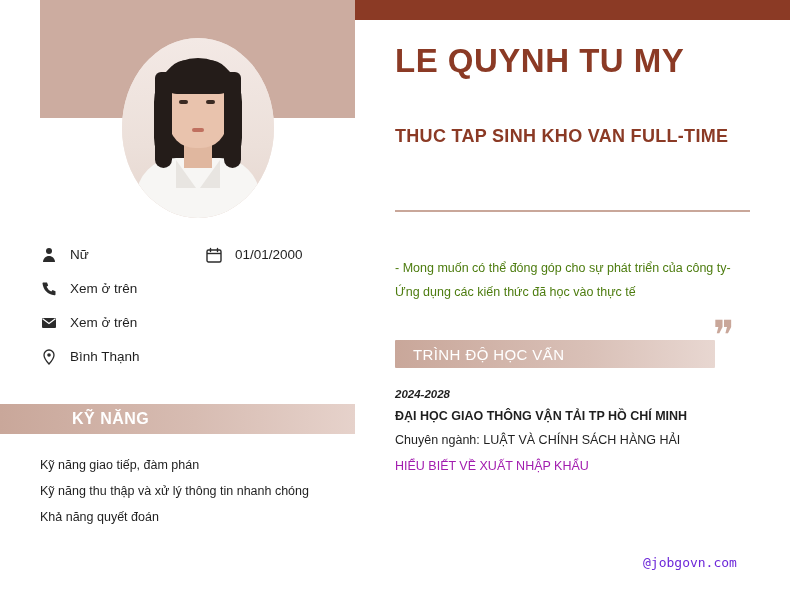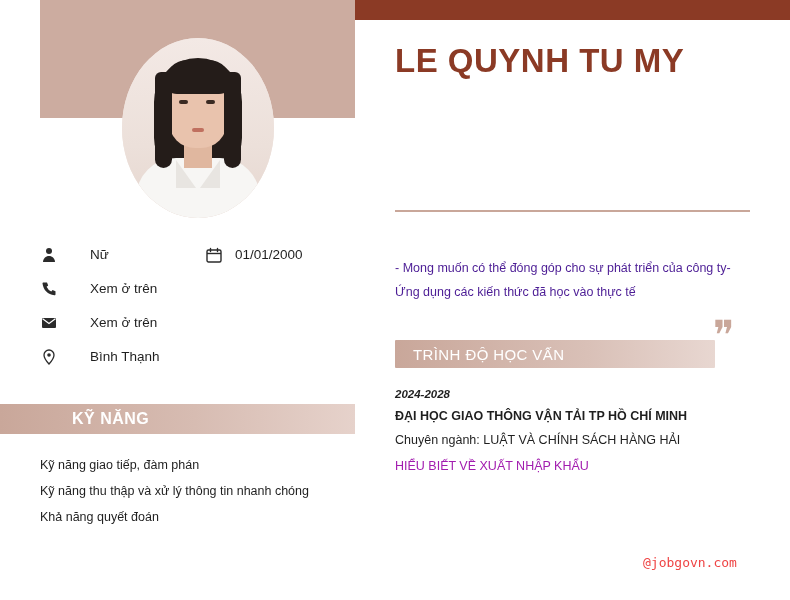--- a/index.html
+++ b/index.html
@@ -145,21 +145,21 @@
   }
   .contact-row {
     display: flex;
     align-items: center;
     height: 34px;
   }
   .contact-col {
     display: flex;
     align-items: center;
   }
-  .contact-col.first { width: 165px; gap: 20px; }
+  .contact-col.first { width: 165px; }
   .ci {
     width: 18px; height: 18px;
     margin-right: 12px;
     display: inline-flex;
     align-items: center;
     justify-content: center;
     color: #2b2b2b;
     flex: none;
   }
   .ci svg { display: block; }
@@ -226,21 +226,21 @@
     position: absolute;
     left: 40px; top: 190px;
     width: 355px; height: 2px;
     background: #c9a79a;
   }
   .objective {
     position: absolute;
     left: 40px; top: 236px;
     width: 352px;
     font-size: 12.5px;
-    color: #4c1d95;
+    color: #4d7c0f;
     line-height: 24px;
   }
   .quote-mark {
     position: absolute;
     left: 358px; top: 295px;
     font-size: 40px;
     color: #c9a79a;
     font-family: "DejaVu Serif", serif;
     line-height: 1;
   }
@@ -284,21 +284,21 @@
   .edu-note {
     position: absolute;
     left: 40px; top: 439px;
     font-size: 12.5px;
     color: #a21caf;
   }
   .watermark {
     position: absolute;
     left: 288px; top: 535px;
     font-size: 13px;
-    color: #ef4444;
+    color: #6d28d9;
     font-family: "DejaVu Sans Mono", monospace;
   }
 </style>
 </head>
 <body>
 
 <div id="cv">
 
   <div class="top-bar-left"></div>
   <div class="top-bar-photo"></div>
@@ -394,20 +394,21 @@
       <div class="skill-item">Kỹ năng giao tiếp, đàm phán</div>
       <div class="skill-item">Kỹ năng thu thập và xử lý thông tin nhanh chóng</div>
       <div class="skill-item">Khả năng quyết đoán</div>
     </div>
 
   </div>
 
   <div class="right-col">
 
     <div class="name">LE QUYNH TU MY</div>
+    <div class="job-title">THUC TAP SINH KHO VAN FULL-TIME</div>
     <div class="divider"></div>
 
     <div class="objective">
       <div>- Mong muốn có thể đóng góp cho sự phát triển của công ty-</div>
       <div>Ứng dụng các kiến thức đã học vào thực tế</div>
     </div>
 
     <div class="quote-mark">❞</div>
 
     <div class="edu-header">

